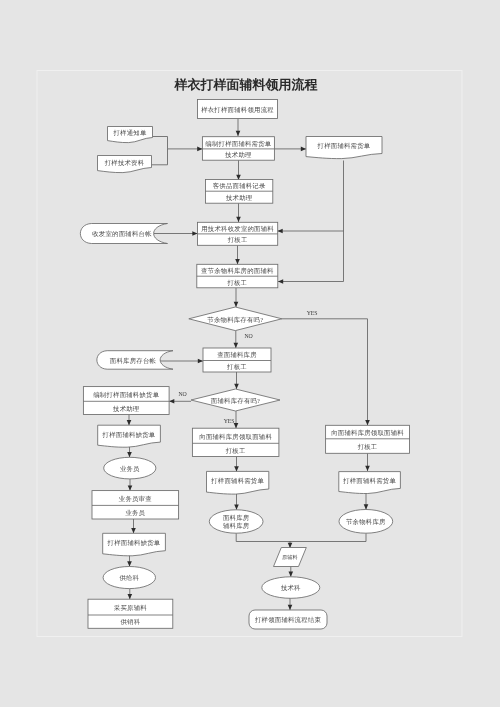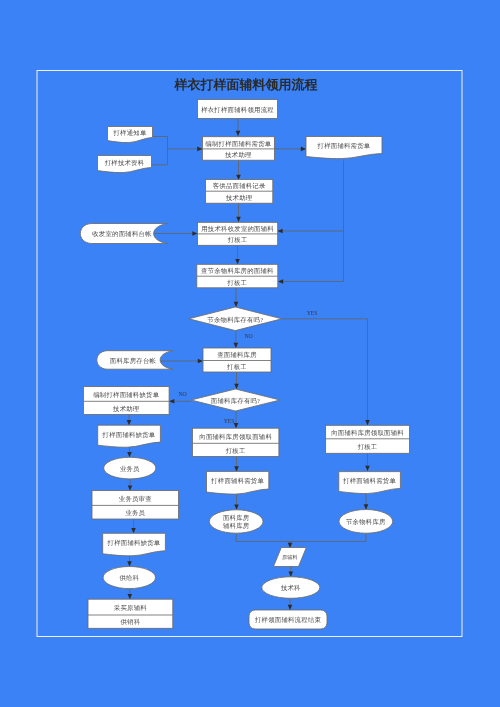--- a/index.html
+++ b/index.html
@@ -1,18 +1,18 @@
 <!DOCTYPE html>
 <html><head>
 <meta charset="utf-8">
 <style>
   html,body{margin:0;padding:0;background:#ffffff;}
   body{width:500px;height:707px;overflow:hidden;
        font-family:"Liberation Serif", serif;}
-  #stage{position:relative;width:500px;height:707px;background:#3b82f6;}
+  #stage{position:relative;width:500px;height:707px;background:#e5e5e5;}
   svg#chart{position:absolute;top:0;left:0;display:block;}
   .shape{fill:#ffffff;stroke:#6b6b6b;stroke-width:0.85;}
   .conn{fill:none;stroke:#636363;stroke-width:0.85;}
   .arrowhead{fill:#2c2c2c;stroke:none;}
   .lbl{font-family:"Liberation Serif", serif;font-size:6.4px;fill:#4a4a4a;
        letter-spacing:0.22px;
        text-anchor:middle;dominant-baseline:central;}
   .lbl-yn{font-family:"Liberation Serif", serif;font-size:5.8px;fill:#3a3a3a;
        text-anchor:middle;dominant-baseline:central;letter-spacing:-0.1px;}
   .page-border{fill:none;stroke:#f0f0f0;stroke-width:1;}

